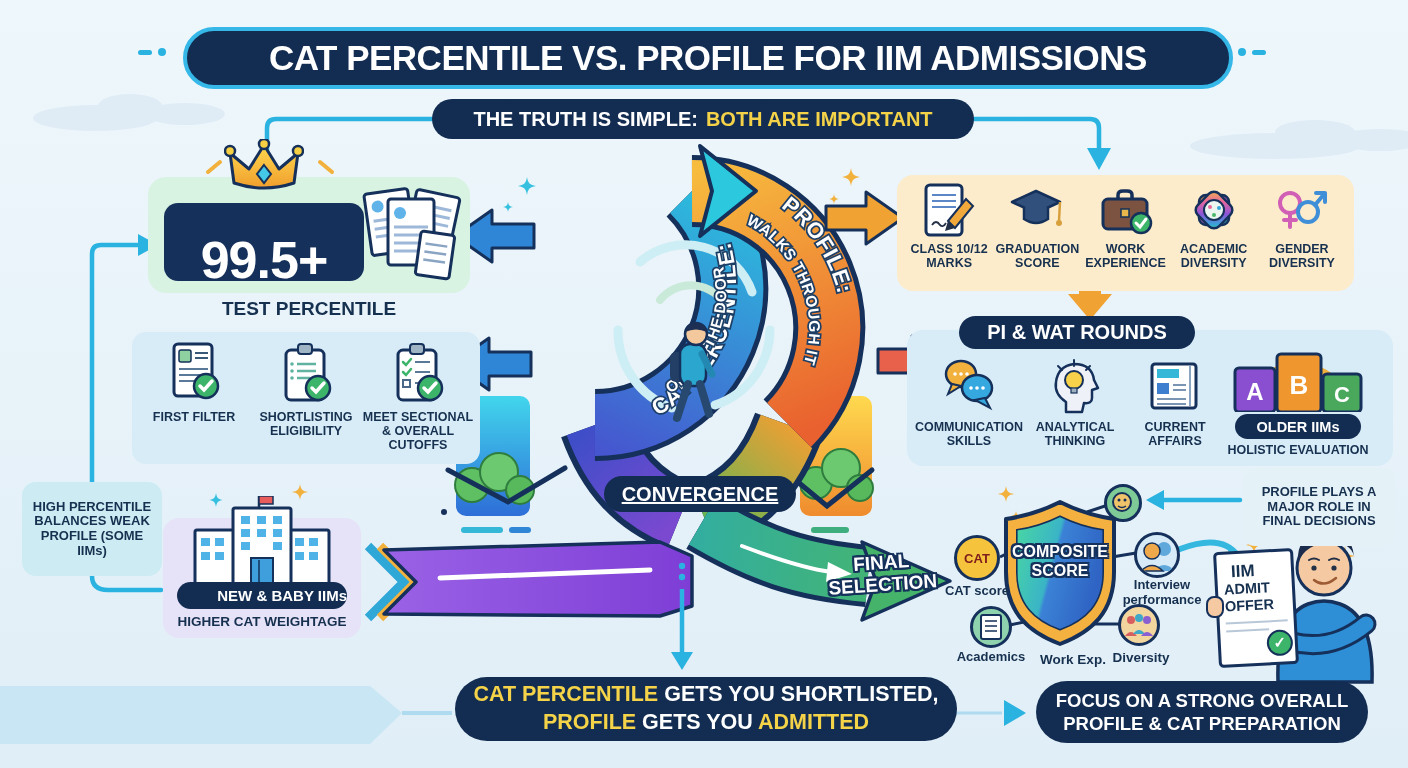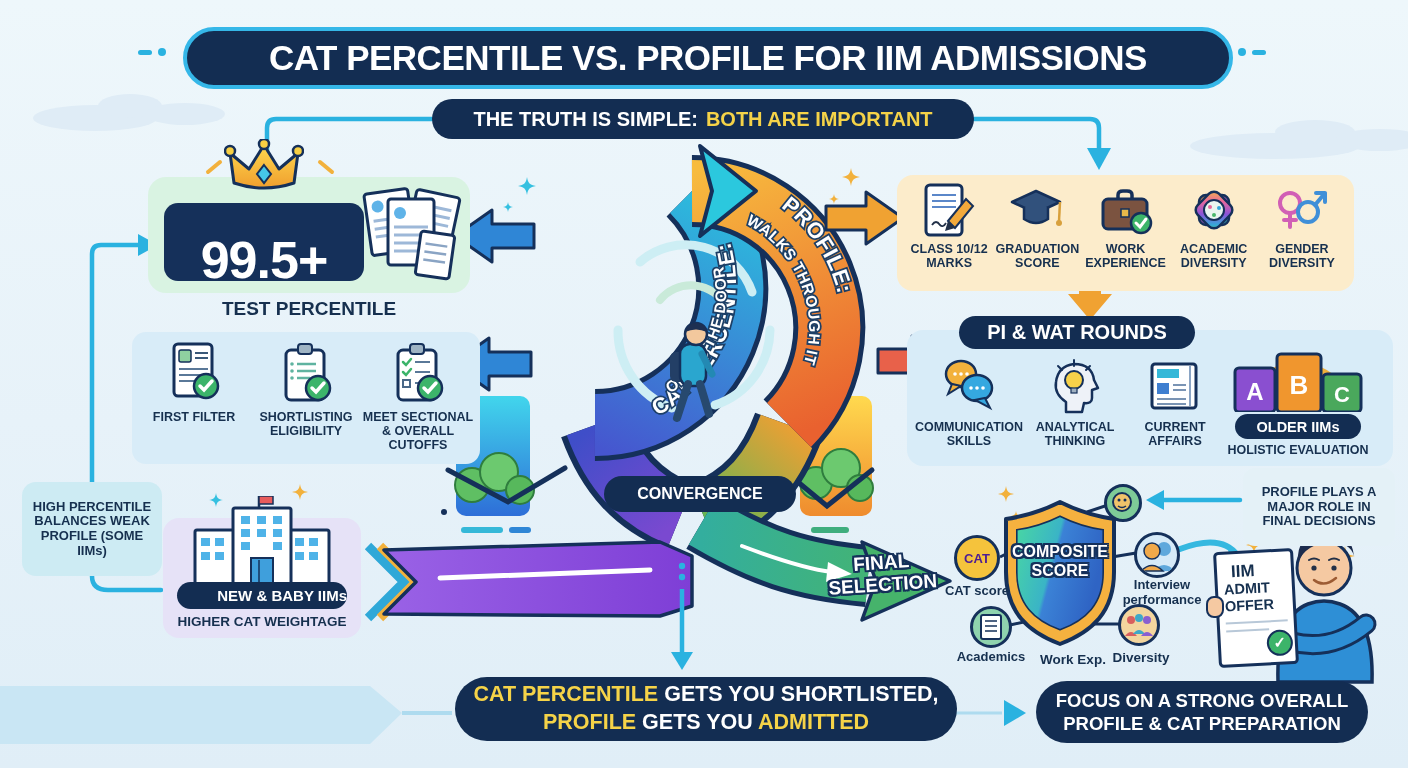--- a/index.html
+++ b/index.html
@@ -487,21 +487,21 @@
     <path d="M 62 4 C 84 15 102 19 116 21 L 116 74 C 116 114 94 134 62 146 C 30 134 8 114 8 74 L 8 21 C 22 19 40 15 62 4 Z" fill="#f5b13f" stroke="#15305a" stroke-width="4" stroke-linejoin="round"></path>
     <path d="M 62 4 C 84 15 102 19 116 21 L 116 74 C 116 114 94 134 62 146 C 30 134 8 114 8 74 L 8 21 C 22 19 40 15 62 4 Z" fill="url(#gShield)" stroke="#15305a" stroke-width="2" transform="translate(62,75) scale(0.8) translate(-62,-75)"></path>
   </svg>
   <div class="abs lbl outline" style="left:0;top:44px;width:124px;font-size:16px;line-height:1.2;">
     <div>COMPOSITE</div>
     <div>SCORE</div>
   </div>
 </div>
 
 <div class="abs" style="left:954px;top:535px;width:46px;height:46px;background:#f5c33c;border:3px solid #15305a;border-radius:50%;display:flex;align-items:center;justify-content:center;box-sizing:border-box;">
-  <span style="font-weight:bold;font-size:13px;color:#4c1d95;">CAT</span>
+  <span style="font-weight:bold;font-size:13px;color:#7f1d1d;">CAT</span>
 </div>
 <div class="abs lbl" style="left:936px;top:584px;width:82px;font-size:13px;">CAT score</div>
 
 <div class="abs" style="left:1104px;top:484px;width:38px;height:38px;background:#7ecb98;border:3px solid #15305a;border-radius:50%;box-sizing:border-box;">
   <svg width="32" height="32" viewBox="0 0 32 32">
     <circle cx="15" cy="15" r="9" fill="#f0c36a" stroke="#15305a" stroke-width="2"></circle>
     <circle cx="12" cy="13" r="1.5" fill="#15305a"></circle>
         <circle cx="18" cy="13" r="1.5" fill="#15305a"></circle>
     <path d="M 11 19 Q 15 22 19 19" stroke="#15305a" stroke-width="1.5" fill="none"></path>
   </svg>
@@ -541,21 +541,21 @@
 <div class="abs" style="left:1216px;top:550px;width:80px;height:116px;background:#fff;border:3px solid #15305a;border-radius:5px;transform:rotate(-3deg);box-sizing:border-box;padding:8px 6px 0;">
   <div class="lbl" style="font-size:17px;text-align:left;padding-left:8px;">IIM</div>
   <div class="lbl" style="font-size:14.5px;text-align:left;">ADMIT</div>
   <div class="lbl" style="font-size:14.5px;text-align:left;">OFFER</div>
   <div style="border-top:2px solid #b8c8d8;margin-top:8px;"></div>
   <div style="border-top:2px solid #b8c8d8;margin-top:6px;width:70%;"></div>
   <div class="abs" style="right:2px;bottom:6px;width:26px;height:26px;background:#3cb46a;border:2px solid #15305a;border-radius:50%;color:#fff;font-weight:bold;font-size:15px;display:flex;align-items:center;justify-content:center;box-sizing:border-box;">✓</div>
 </div>
 <div class="abs" style="left:1206px;top:596px;width:18px;height:22px;background:#f5c9a2;border:2px solid #15305a;border-radius:8px;box-sizing:border-box;"></div>
 
-<div class="abs pill" style="left:604px;top:476px;width:192px;height:36px;font-size:16px;">
+<div class="abs pill" style="left:604px;top:476px;width:192px;height:36px;font-size:20px;text-decoration:underline;">
   <span>CONVERGENCE</span>
 </div>
 
 <div class="abs lbl outline" style="left:824px;top:552px;width:116px;font-size:19px;line-height:1.15;transform:rotate(-4deg);">
   <div>FINAL</div>
   <div>SELECTION</div>
 </div>
 
 <div class="abs pill" style="left:455px;top:677px;width:502px;height:64px;border-radius:33px;flex-direction:column;font-size:21.5px;line-height:1.3;">
   <div>

